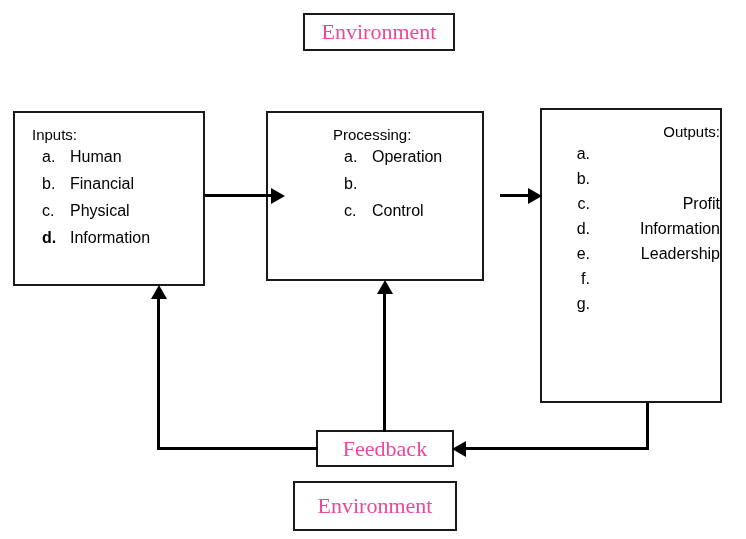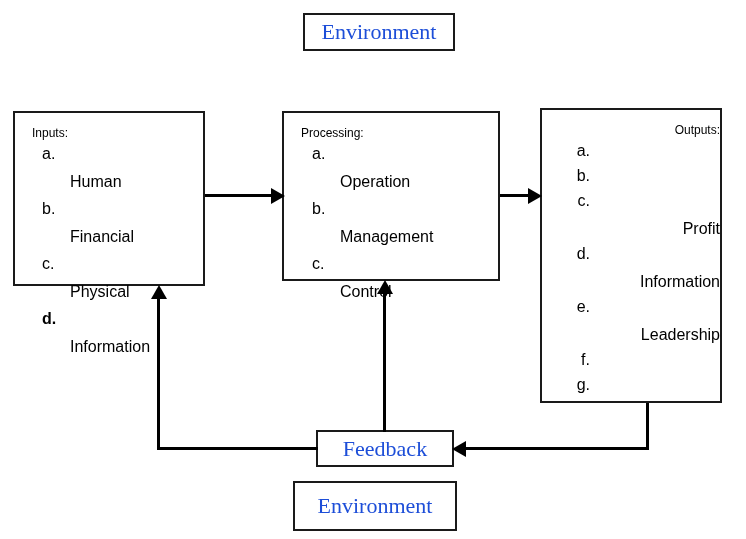--- a/index.html
+++ b/index.html
@@ -29,31 +29,31 @@
   
   .env-box {
     display: flex;
     align-items: center;
     justify-content: center;
   }
   .env-label {
     font-family: "Liberation Serif", "DejaVu Serif", serif;
     font-size: 22px;
     line-height: 1;
-    color: #1d4ed8;
+    color: #ec4899;
     white-space: nowrap;
   }
 
   
   .list-box {
     padding: 14px 0 0 0;
   }
   .list-title {
     font-family: "Liberation Sans", sans-serif;
-    font-size: 12px;
+    font-size: 15px;
     line-height: 1.05;
     margin: 0 0 6px 0;
     padding-left: 17px;
     white-space: nowrap;
   }
 
   ul.items {
     list-style: none;
     margin: 0;
     padding: 0;
@@ -68,21 +68,20 @@
     white-space: nowrap;
   }
   ul.items li .marker {
     width: 28px;
     flex: 0 0 28px;
     font-size: 16px;
   }
   ul.items li .text {
     flex: 1 1 auto;
     white-space: normal;
-    margin-top: 28px;
   }
   ul.items li.bold-marker .marker {
     font-weight: bold;
   }
 
   
   #processing-box ul.items li { padding-left: 28px; }
 
   
   #outputs-box ul.items li { margin-bottom: 9px; padding-left: 18px; }
@@ -142,30 +141,29 @@
         <span class="marker">c.</span>
         <span class="text">Physical</span>
       </li>
       <li class="bold-marker">
         <span class="marker">d.</span>
         <span class="text">Information</span>
       </li>
     </ul>
   </div>
 
-  <div class="box list-box" id="processing-box" style="left:282px; top:111px; width:218px; height:170px;">
+  <div class="box list-box" id="processing-box" style="left:266px; top:111px; width:218px; height:170px;padding-left:48px;">
     <div class="list-title">Processing:</div>
     <ul class="items">
       <li>
         <span class="marker">a.</span>
         <span class="text">Operation</span>
       </li>
       <li>
         <span class="marker">b.</span>
-        <span class="text">Management</span>
       </li>
       <li>
         <span class="marker">c.</span>
         <span class="text">Control</span>
       </li>
     </ul>
   </div>
 
   <div class="box list-box" id="outputs-box" style="left:540px; top:108px; width:182px; height:295px;text-align:right;">
     <div class="list-title">Outputs:</div>

